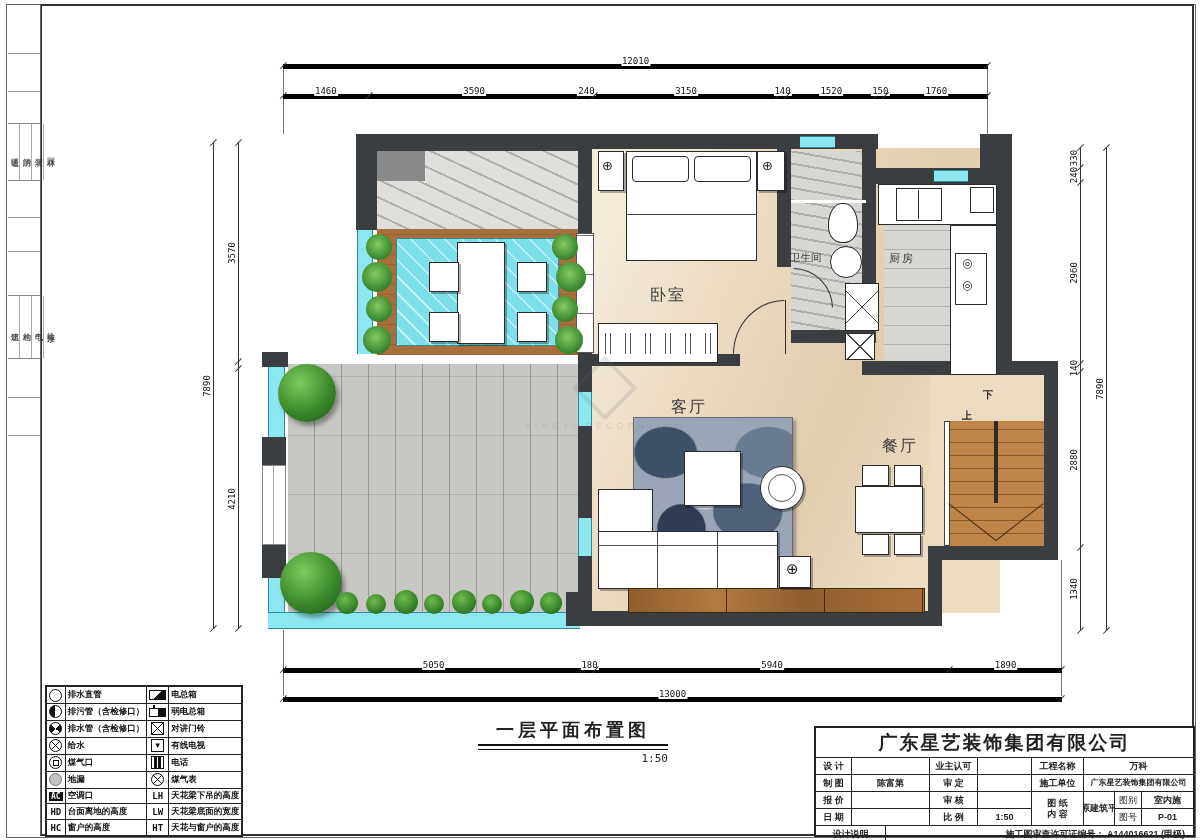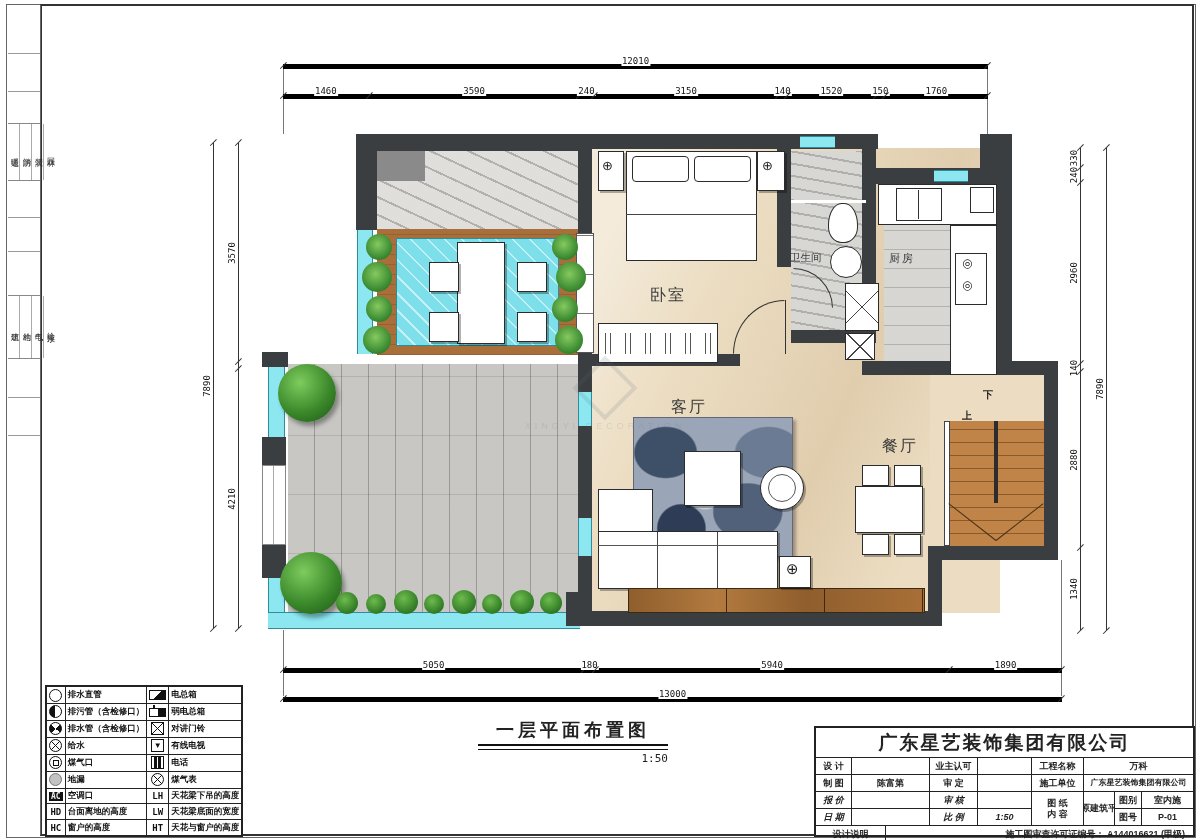--- a/index.html
+++ b/index.html
@@ -71,26 +71,26 @@
   .lsym[data-sym="badge-ht"]::before{content:"HT";}
   
   .tb{position:absolute;left:814px;top:726px;width:381px;height:111px;border:2px solid #222;background:#fff;box-sizing:border-box;font-size:9px;}
   .tb .company{height:29px;line-height:29px;border-bottom:1.5px solid #222;text-align:center;font-size:19px;font-weight:bold;letter-spacing:2px;}
   .tb .row{display:flex;border-bottom:1px solid #222;height:16px;line-height:16px;}
   .tb .row:last-child{border-bottom:none;}
   .tb .c{border-right:1px solid #222;padding:0 2px;text-align:center;overflow:hidden;white-space:nowrap;box-sizing:border-box;font-weight:bold;}
   .tb .c:last-child{border-right:none;}
   .tb .dbl{display:flex;border-bottom:1px solid #222;height:33px;}
   .tb .stack{display:flex;flex-direction:column;border-right:1px solid #222;box-sizing:border-box;}
-  .tb .stack>div{flex:1;display:flex;align-items:center;justify-content:center;font-weight:bold;font-style:italic;}
+  .tb .stack>div{flex:1;display:flex;align-items:center;justify-content:center;font-weight:bold;}
   .tb .stack>div:first-child{border-bottom:1px solid #222;}
   .tb .mini{width:78px;display:flex;flex-direction:column;}
   .tb .mini>div{flex:1;display:flex;}
   .tb .mini>div:first-child{border-bottom:1px solid #222;}
-  .tb .mini .ml{width:26px;border-right:1px solid #222;display:flex;align-items:center;justify-content:center;font-weight:bold;}
+  .tb .mini .ml{width:26px;border-right:1px solid #222;display:flex;align-items:center;justify-content:center;font-weight:normal;}
   .tb .mini .mv{flex:1;display:flex;align-items:center;justify-content:center;font-weight:bold;}
   .tb .two-line{display:flex;flex-direction:column;align-items:center;justify-content:center;line-height:11px;font-weight:bold;border-right:1px solid #222;box-sizing:border-box;}
   .watermark{position:absolute;left:455px;top:365px;width:300px;opacity:.15;color:#5a6a78;text-align:center;pointer-events:none;}
   .watermark .dia{display:inline-block;width:38px;height:38px;border:4px solid #5a6a78;transform:rotate(45deg);margin-bottom:6px;}
   .watermark .cn{font-size:34px;font-weight:bold;letter-spacing:6px;}
   .watermark .en{font-size:9px;letter-spacing:4px;}
 </style>
 </head>
 <body>
 

